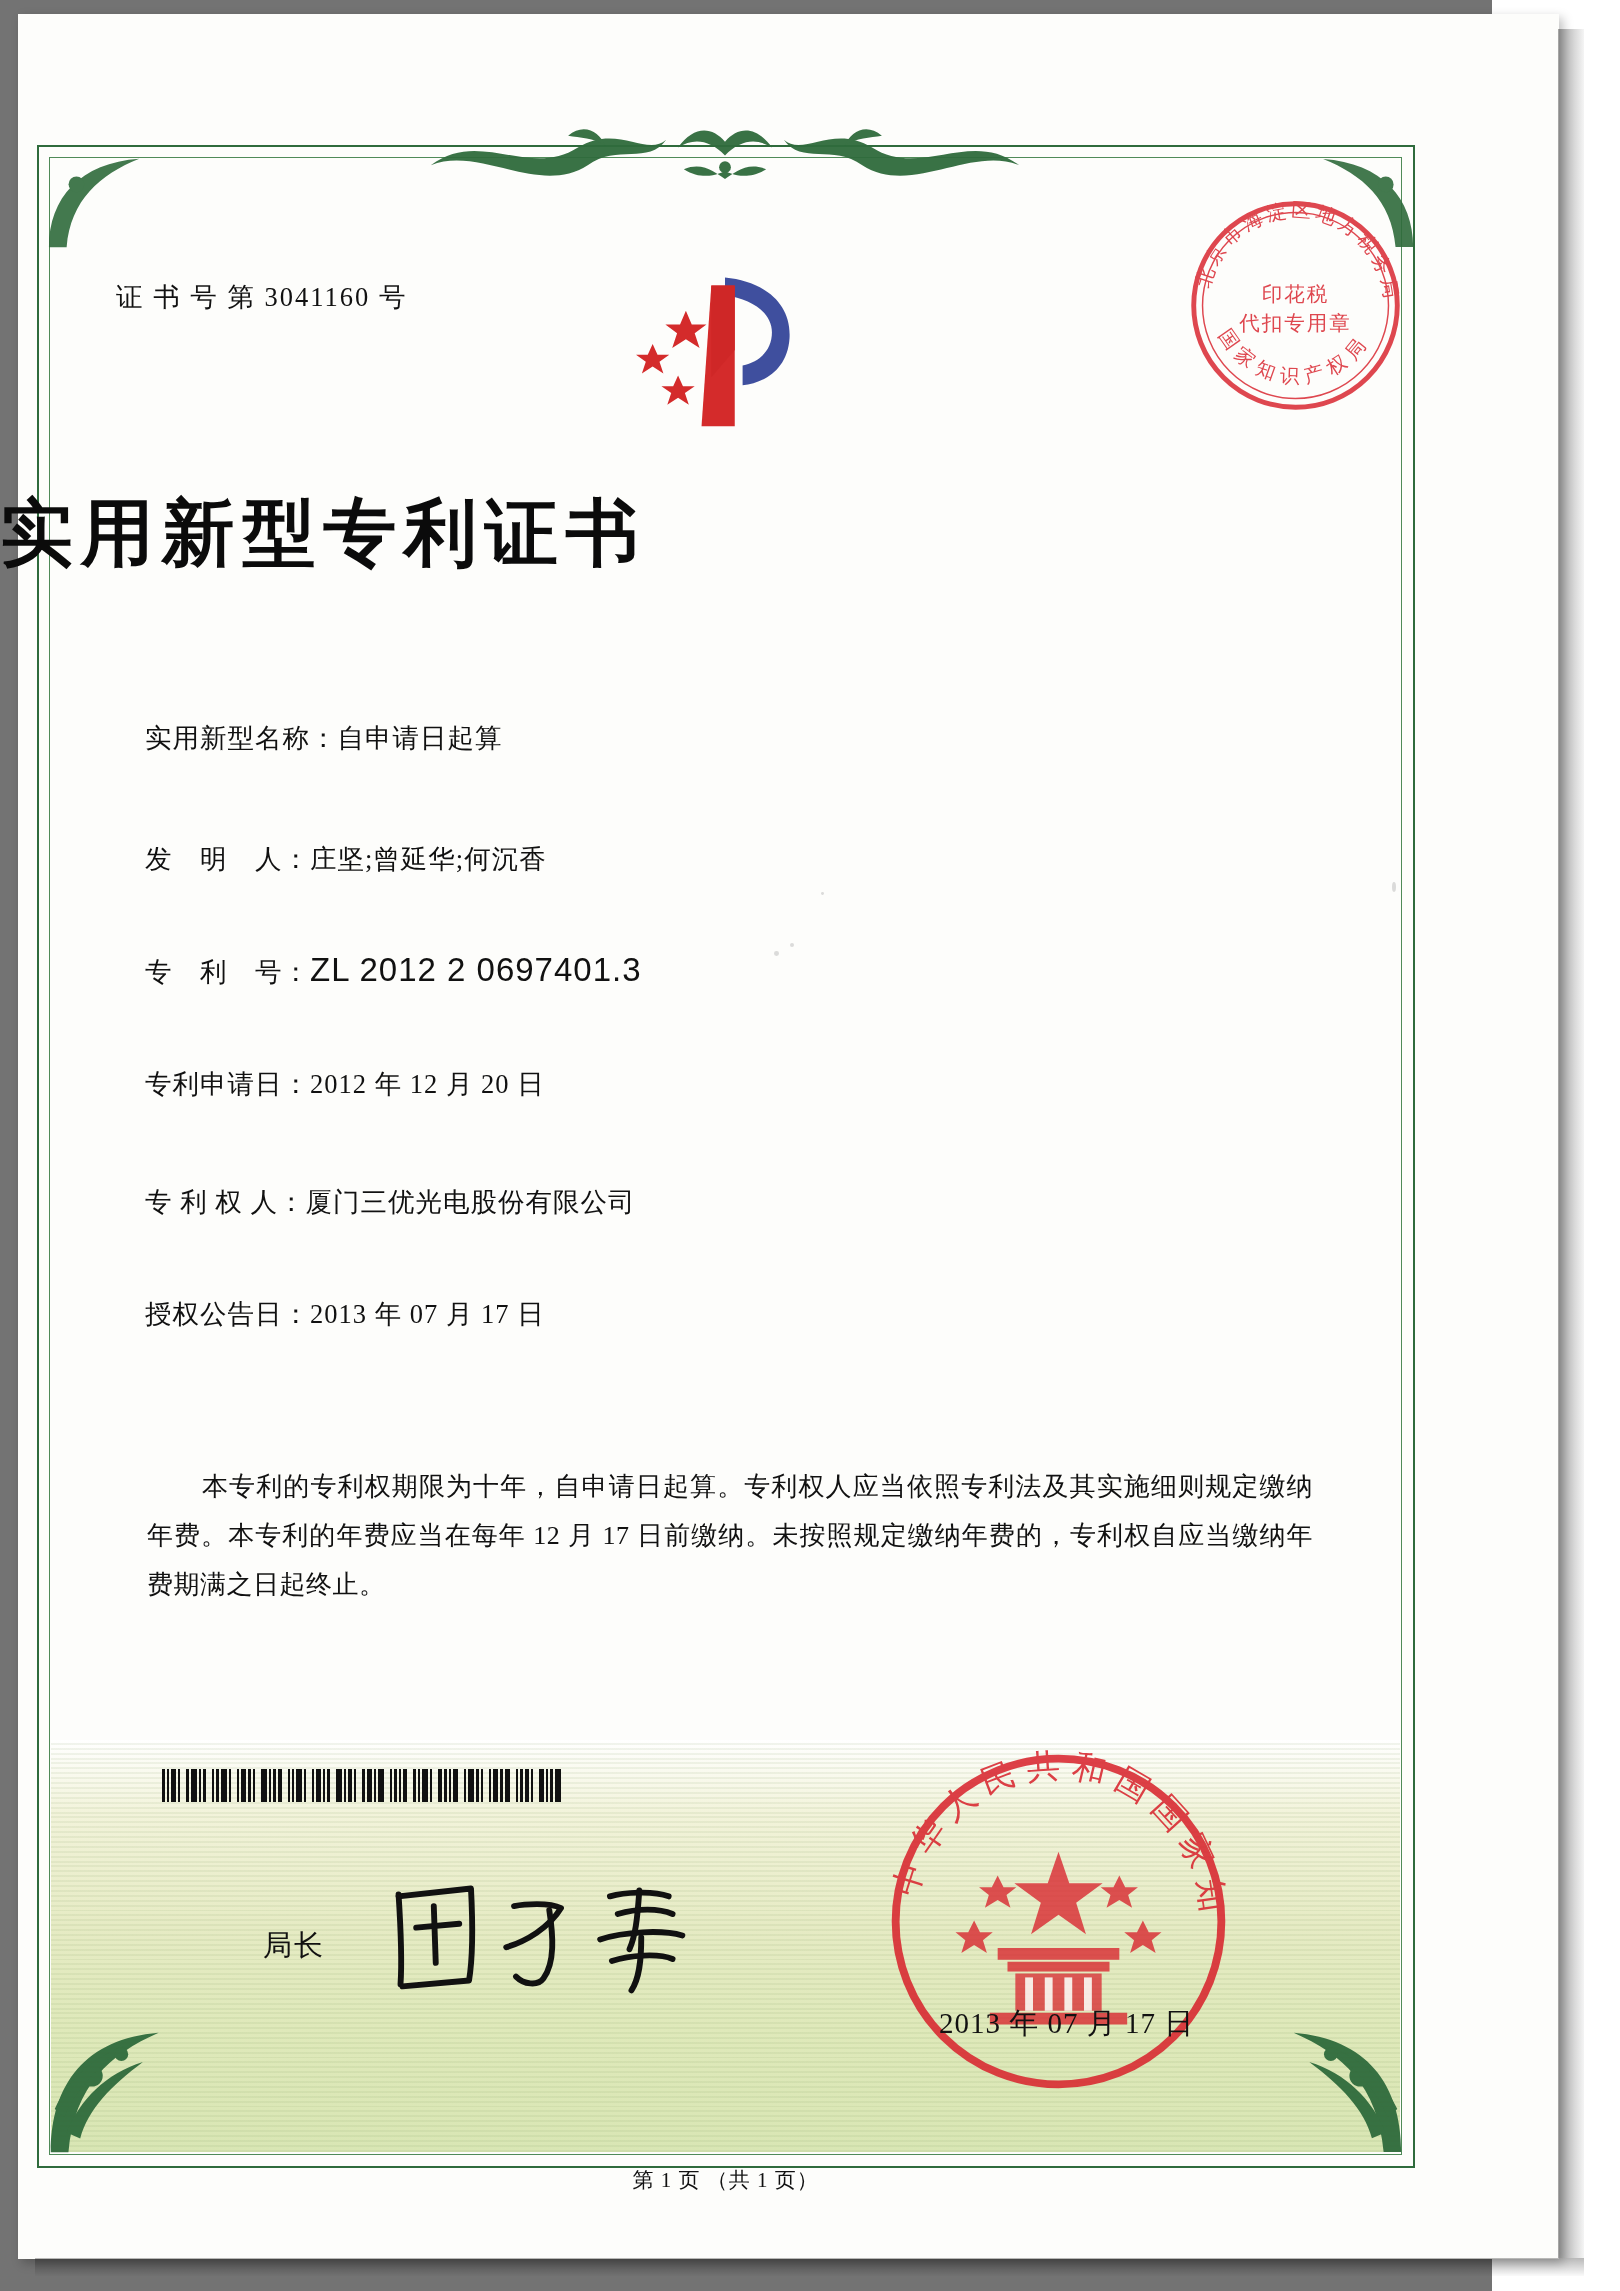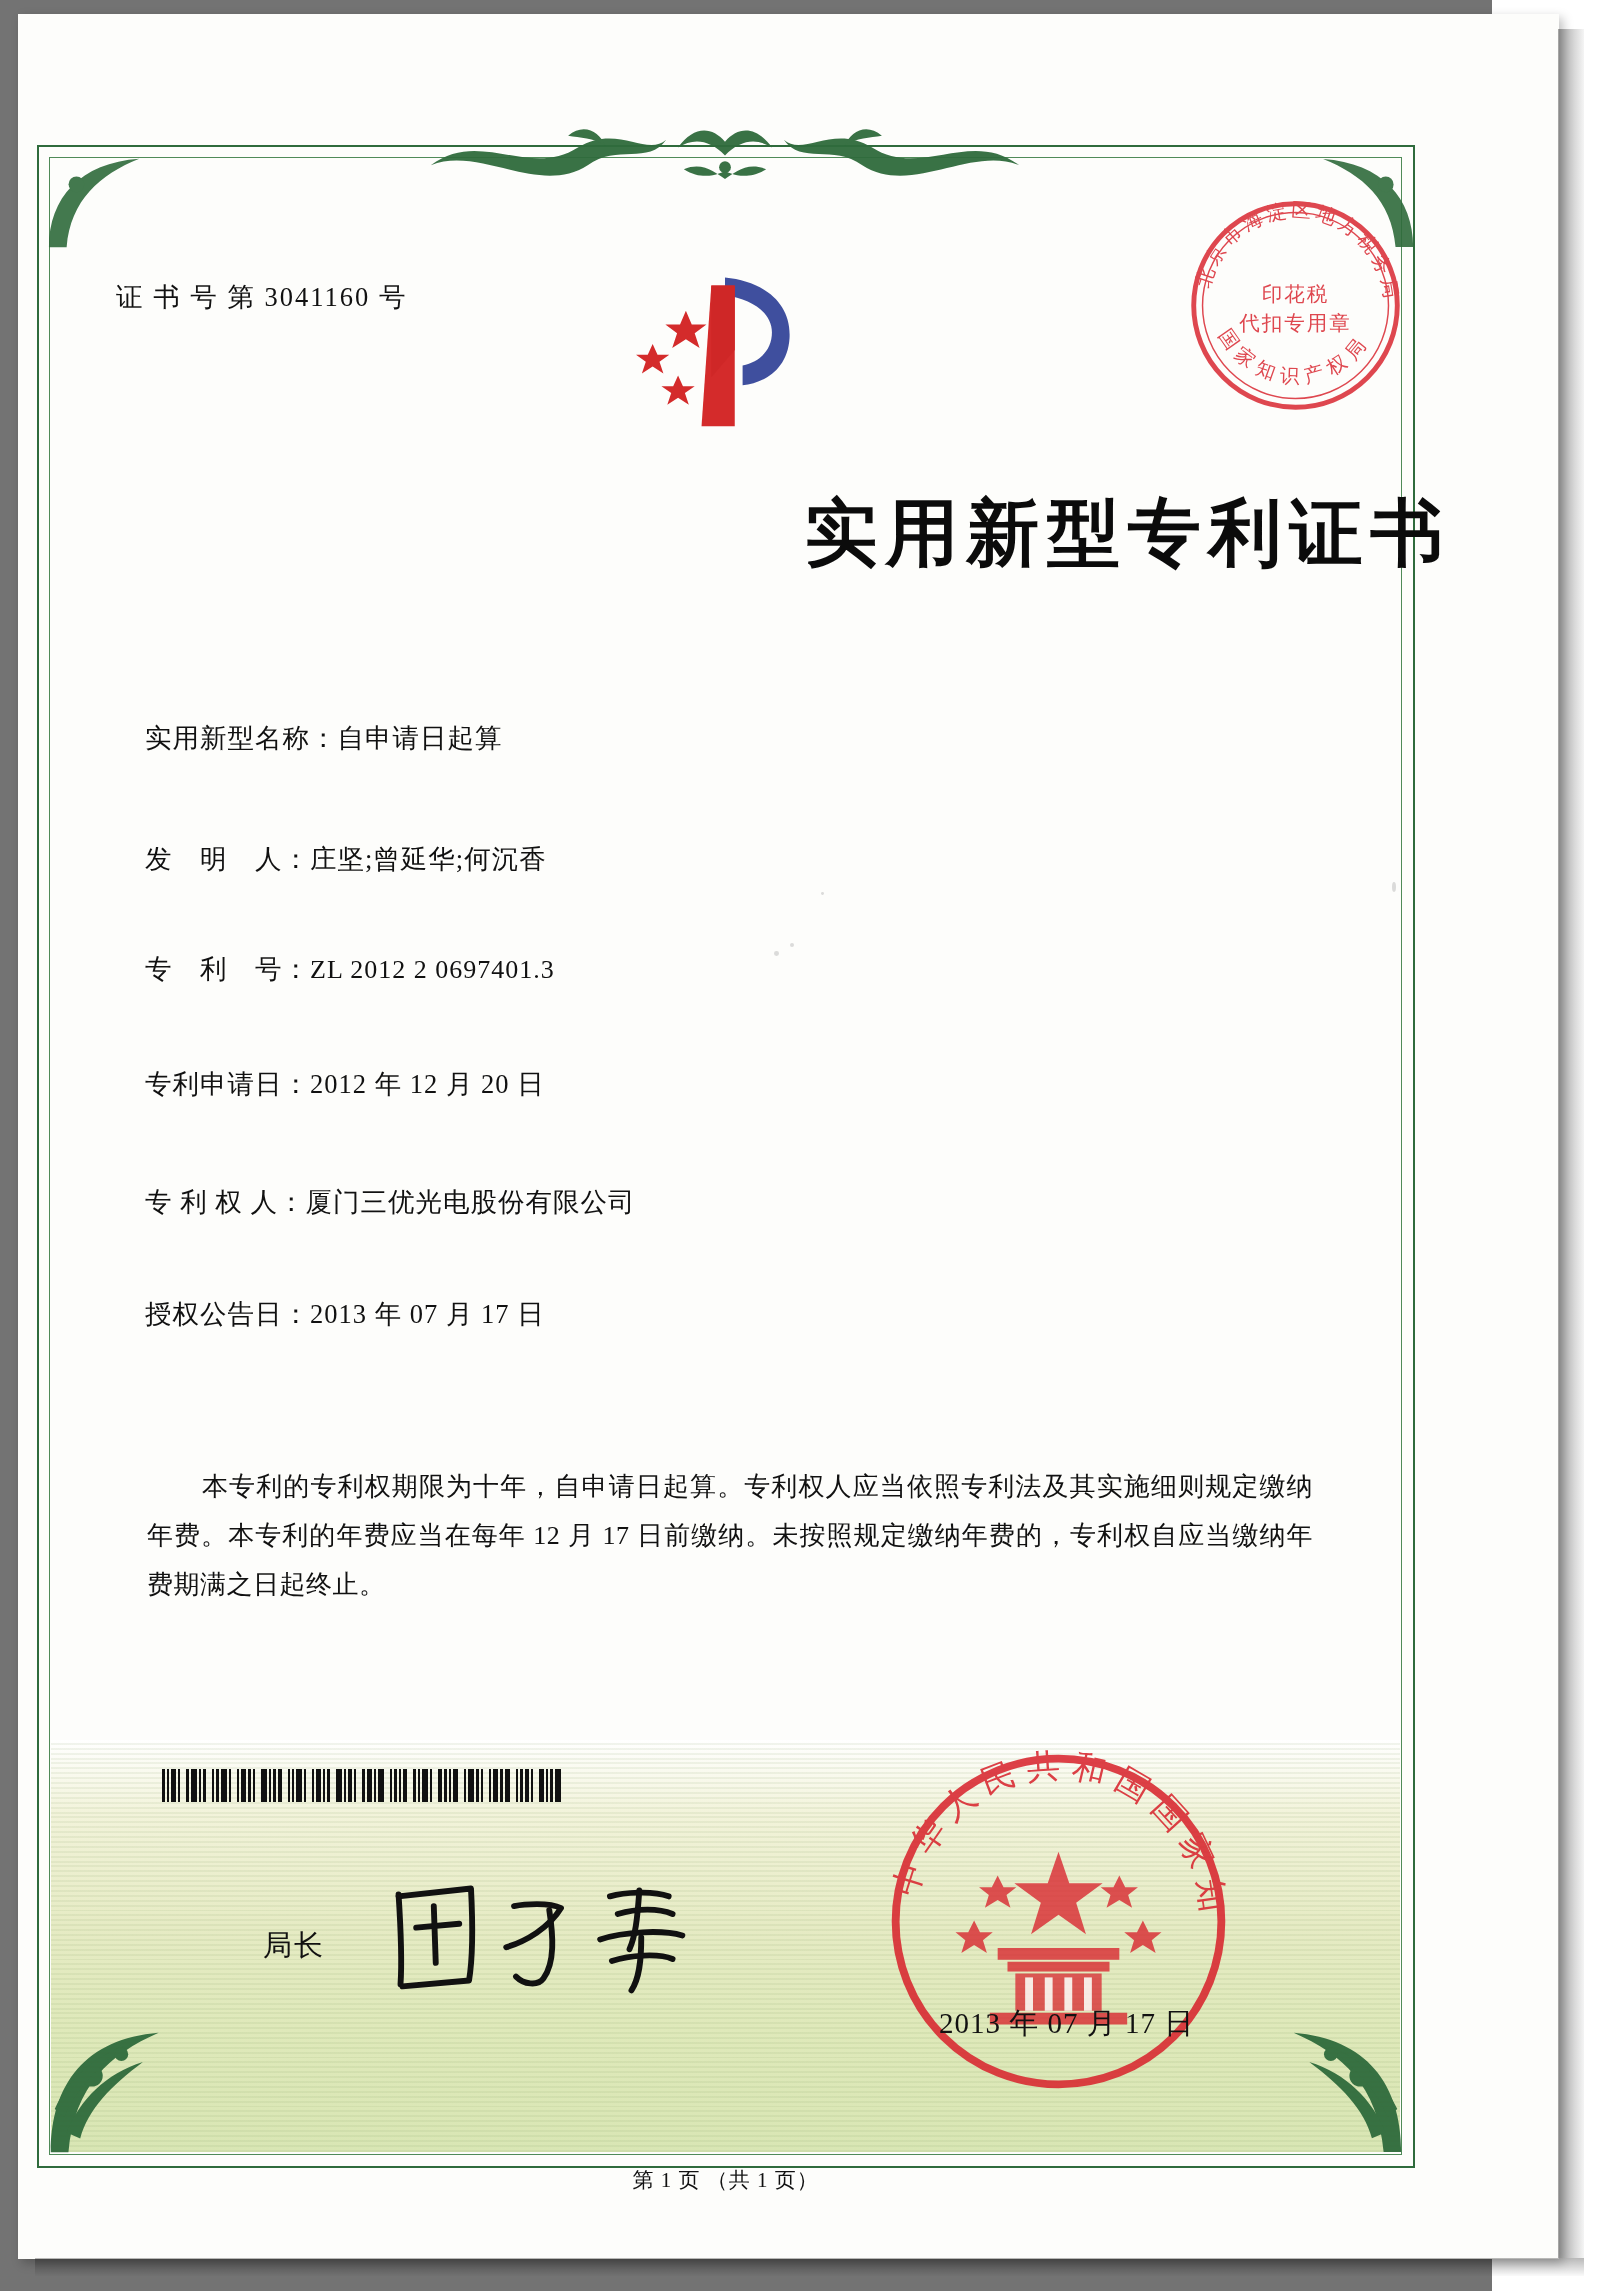--- a/index.html
+++ b/index.html
@@ -118,21 +118,21 @@
     left: 1181px;
     top: 191px;
     width: 230px;
     height: 230px;
   }
   .title {
     position: absolute;
     left: 0;
     top: 485px;
     width: 1451px;
-    text-align: right;
+    text-align: left;
     font-size: 73px;
     font-weight: bold;
     letter-spacing: 7.8px;
     color: #0b0b0b;
     font-family: "Liberation Serif", serif;
   }
 
   
   .field {
     position: absolute;
@@ -145,21 +145,21 @@
   .field .lbl { letter-spacing: 1px; text-align: center; }
   .field .val { letter-spacing: 1px; }
 
   .f1 { top: 720px; }
   .f2 { top: 841px; }
   .f3 { top: 951px; }
   .f4 { top: 1066px; }
   .f5 { top: 1184px; }
   .f6 { top: 1296px; }
 
-  .mono-val { font-family: Liberation Serif, serif; font-size: 26px; letter-spacing: 1px;}
+  .mono-val { font-family: Liberation Sans, sans-serif; font-size: 33px; letter-spacing: 1px;}
 
   
   .para {
     position: absolute;
     left: 147px;
     width: 1166px;
     font-size: 26px;
     line-height: 49px;
     color: #111;
     text-align: justify;

